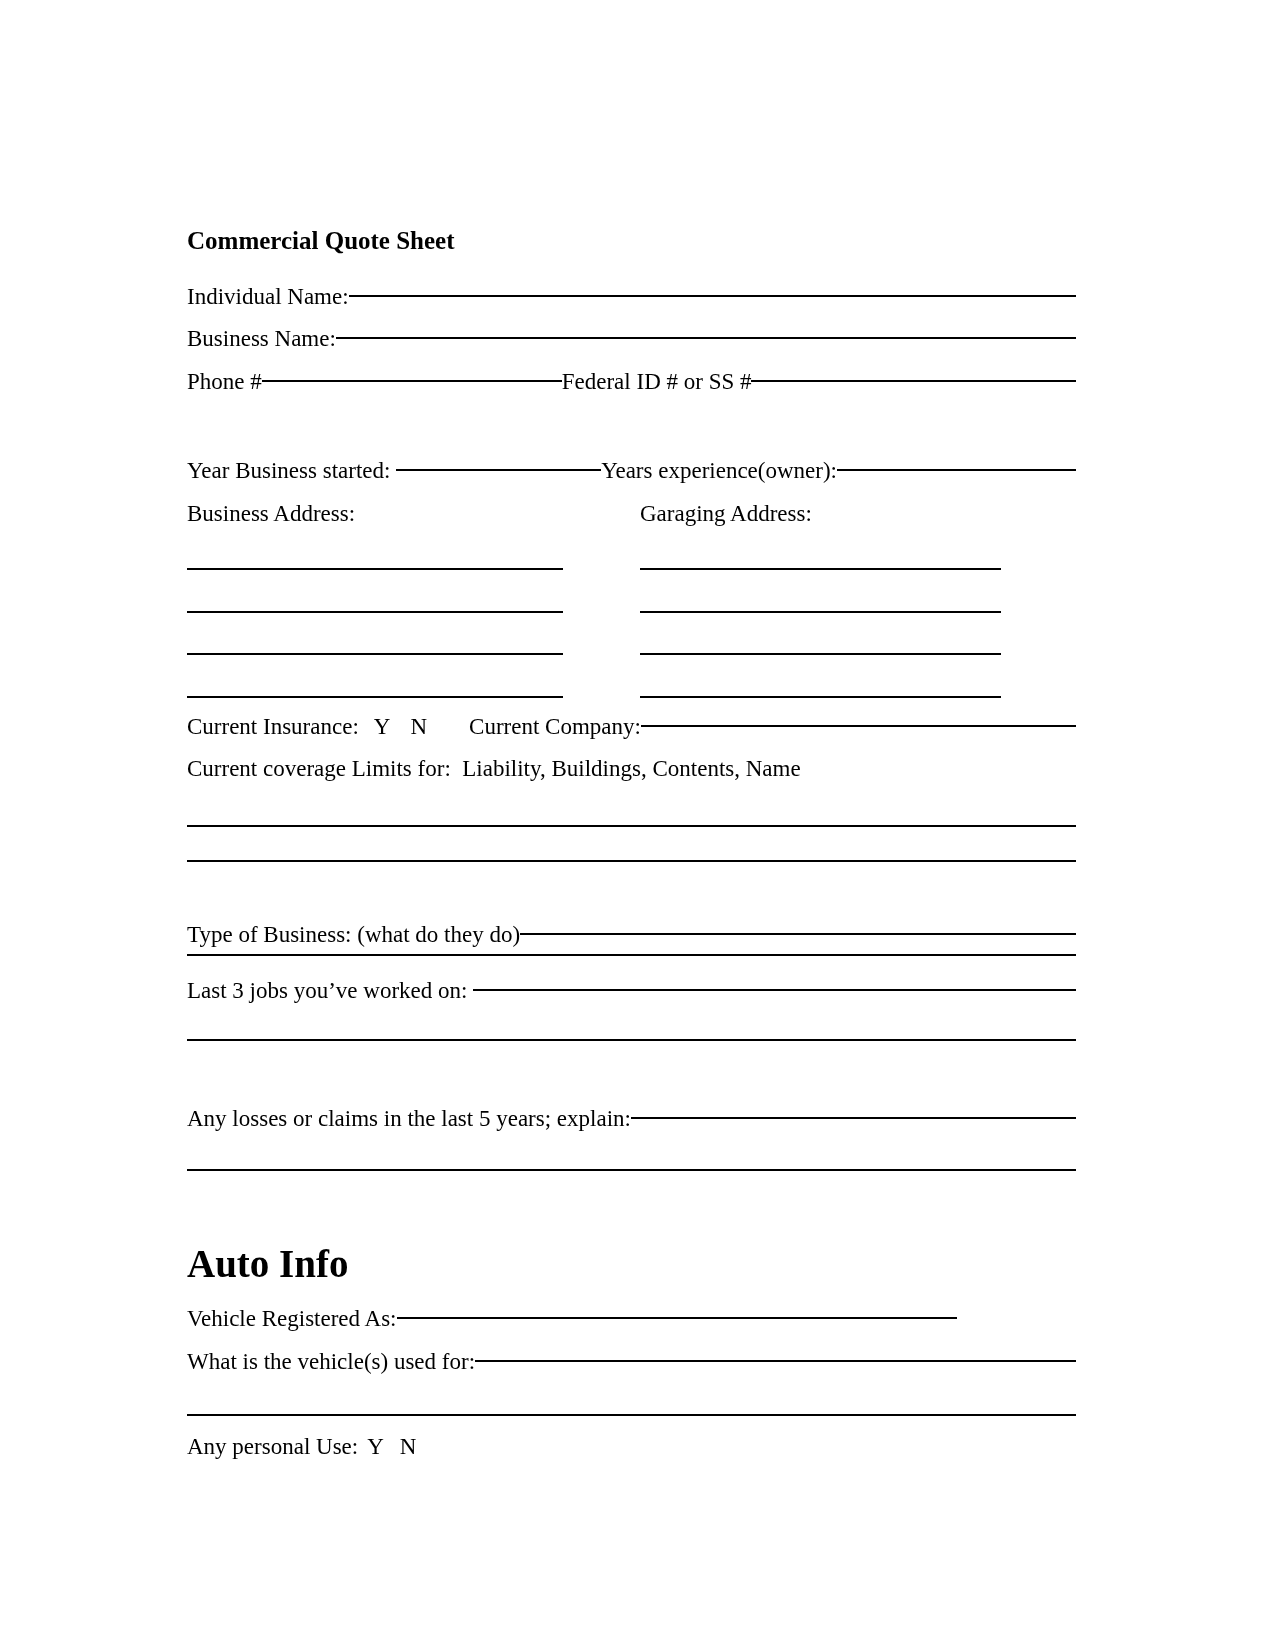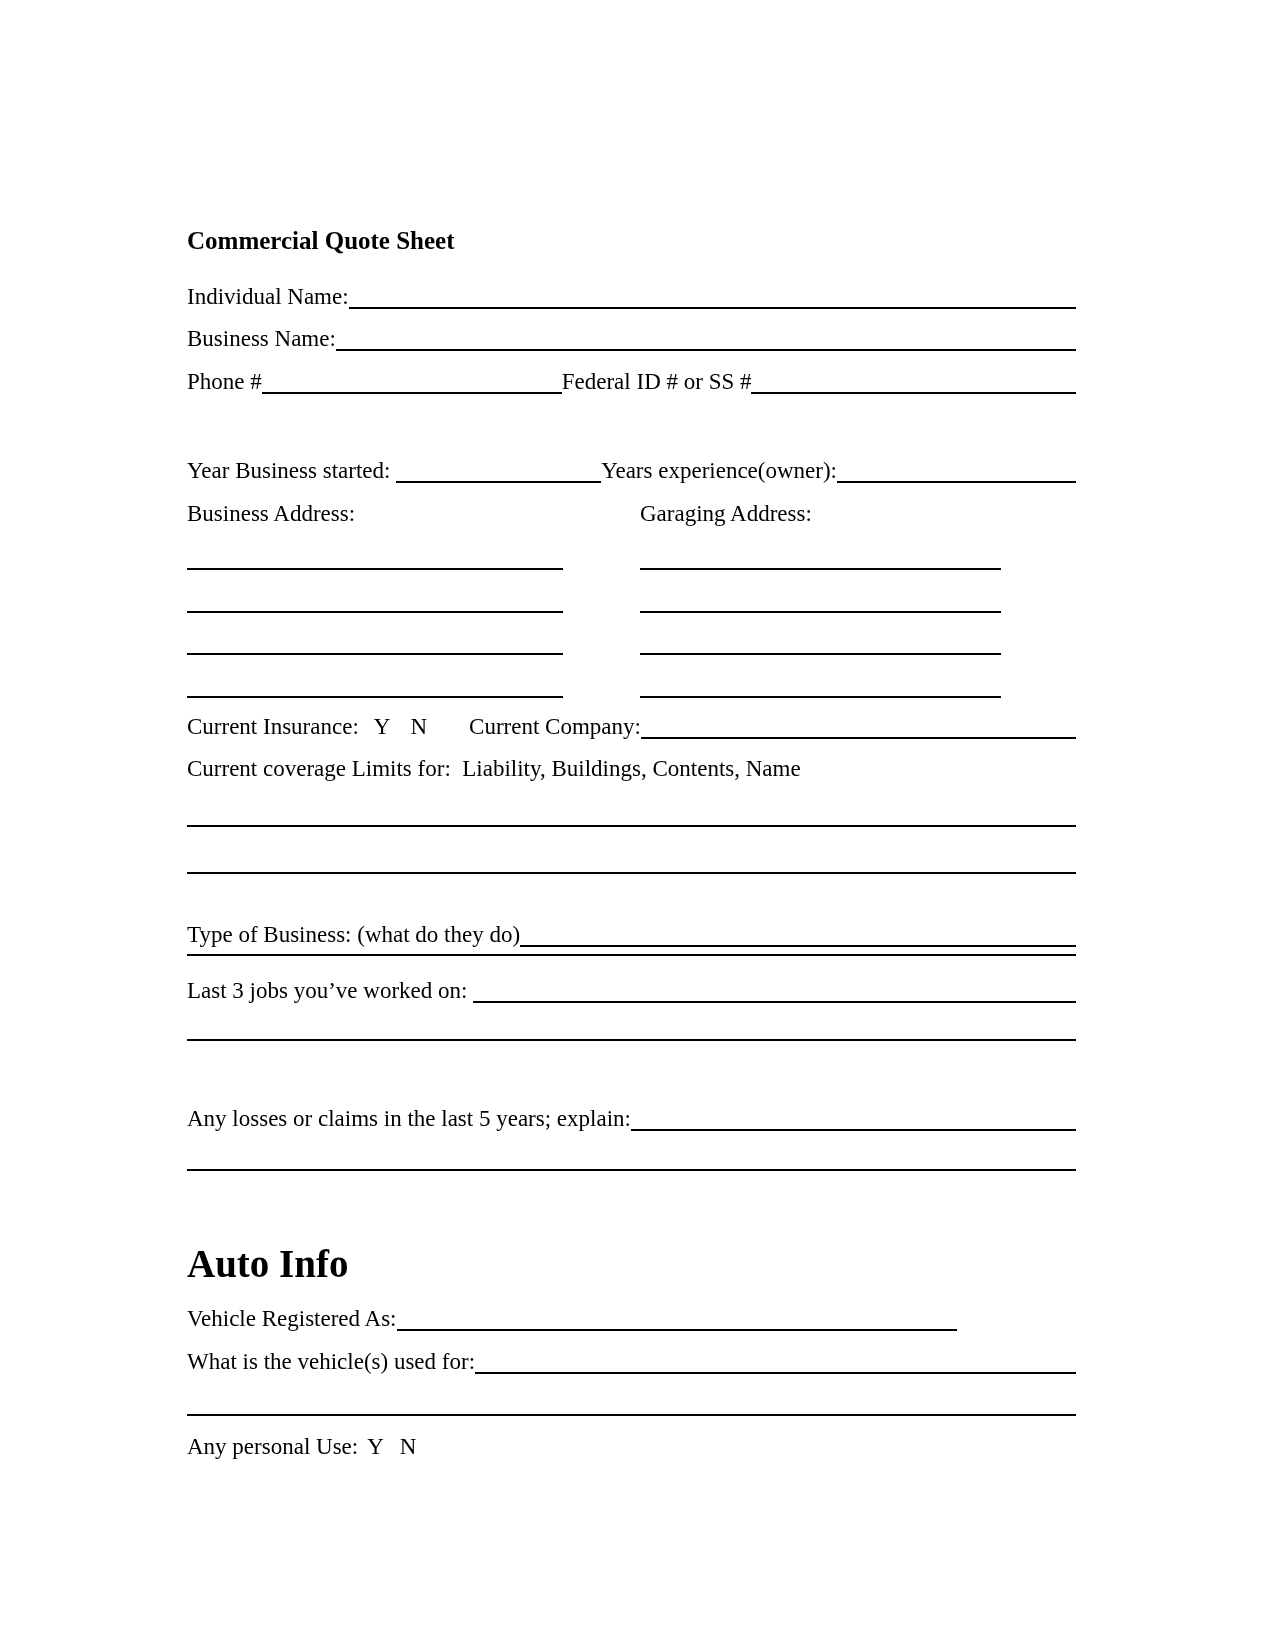--- a/index.html
+++ b/index.html
@@ -27,21 +27,21 @@
     margin:0;
     font-size:39px;
     font-weight:bold;
     line-height:40px;
   }
   .row {
     position:absolute;
     left:187px;
     width:889px;
     display:flex;
-    align-items:flex-end;
+    align-items:center;
     height:30px;
   }
   .lbl {
     font-size:23px;
     line-height:30px;
     white-space:pre;
     flex:0 0 auto;
   }
   .fill {
     flex:1 1 auto;

